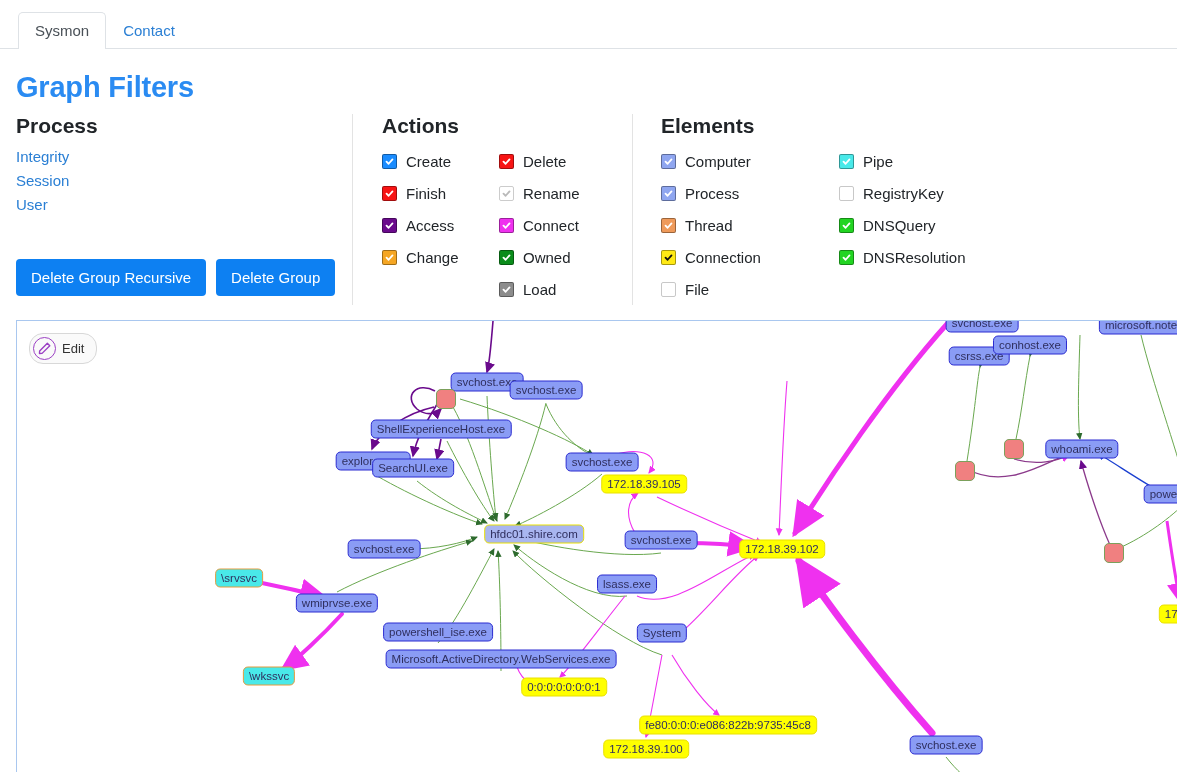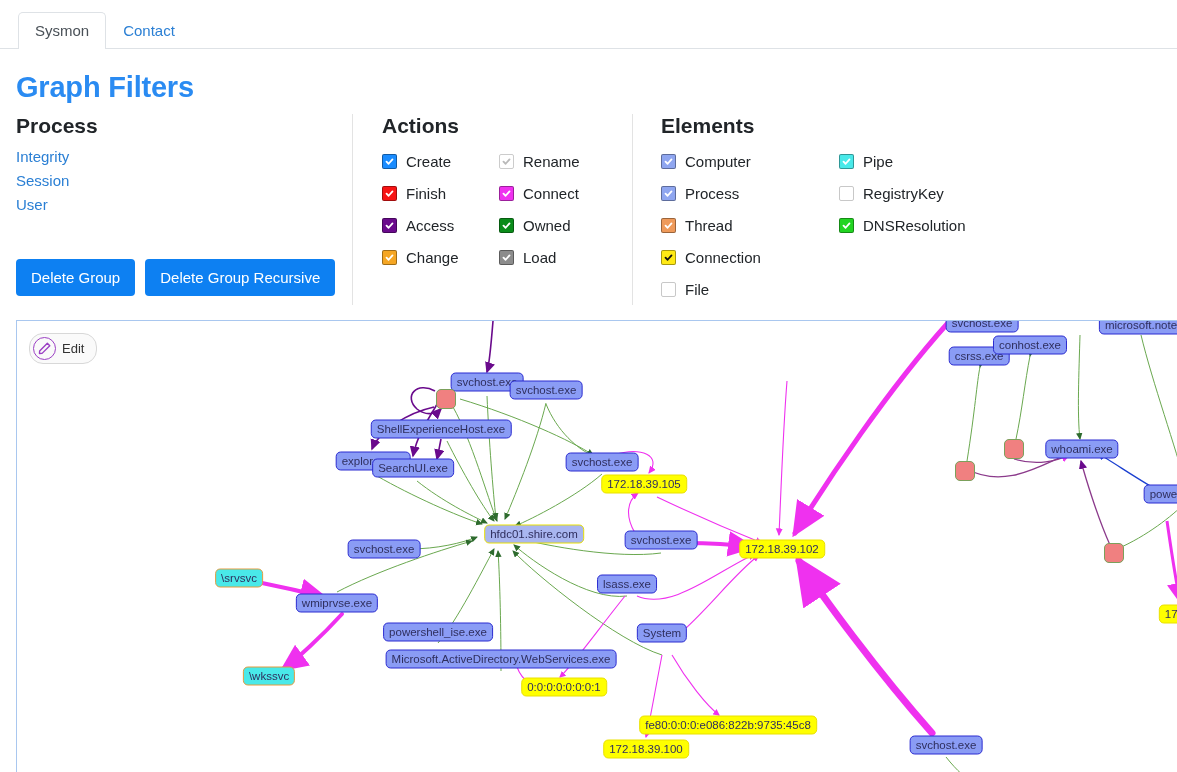--- a/index.html
+++ b/index.html
@@ -76,22 +76,22 @@
 <div class="filters-title">Graph Filters</div>
 
 <div class="filters">
 
   <div class="col-process">
     <div class="sec-head">Process</div>
     <a class="proc-link">Integrity</a>
     <a class="proc-link">Session</a>
     <a class="proc-link">User</a>
     <div class="btn-row">
+      <button class="btn">Delete Group Recursive</button>
       <button class="btn">Delete Group</button>
-      <button class="btn">Delete Group Recursive</button>
     </div>
   </div>
 
   <div class="col-actions">
     <div class="sec-head">Actions</div>
     <div class="cb-grid">
       <div class="cb-col">
         <label class="cb-row">
           <span class="box bordered" style="background: rgb(26, 140, 255);">
               <svg viewBox="0 0 12 12" class="tick">
@@ -120,20 +120,28 @@
           <span class="box bordered" style="background: rgb(245, 166, 35);">
               <svg viewBox="0 0 12 12" class="tick">
                 <path d="M2,6.2 L4.8,9 L10,3.2"></path>
               </svg>
             </span>
           <span class="cb-label">Change</span>
         </label>
       </div>
       <div class="cb-col">
         <label class="cb-row">
+          <span class="box bordered" style="background: rgb(247, 20, 20);">
+              <svg viewBox="0 0 12 12" class="tick">
+                <path d="M2,6.2 L4.8,9 L10,3.2"></path>
+              </svg>
+            </span>
+          <span class="cb-label">Delete</span>
+        </label>
+        <label class="cb-row">
           <span class="box bordered" style="background: rgb(255, 255, 255); border: 1px solid rgb(204, 204, 204);">
               <svg viewBox="0 0 12 12" class="tick gray">
                 <path d="M2,6.2 L4.8,9 L10,3.2"></path>
               </svg>
             </span>
           <span class="cb-label">Rename</span>
         </label>
         <label class="cb-row">
           <span class="box bordered" style="background: rgb(239, 49, 239);">
               <svg viewBox="0 0 12 12" class="tick">
@@ -208,20 +216,28 @@
           <span class="box bordered" style="background: rgb(73, 233, 233);">
               <svg viewBox="0 0 12 12" class="tick">
                 <path d="M2,6.2 L4.8,9 L10,3.2"></path>
               </svg>
             </span>
           <span class="cb-label">Pipe</span>
         </label>
         <label class="cb-row">
           <span class="box empty"></span>
           <span class="cb-label">RegistryKey</span>
+        </label>
+        <label class="cb-row">
+          <span class="box bordered" style="background: rgb(34, 212, 34);">
+              <svg viewBox="0 0 12 12" class="tick">
+                <path d="M2,6.2 L4.8,9 L10,3.2"></path>
+              </svg>
+            </span>
+          <span class="cb-label">DNSQuery</span>
         </label>
         <label class="cb-row">
           <span class="box bordered" style="background: rgb(34, 212, 34);">
               <svg viewBox="0 0 12 12" class="tick">
                 <path d="M2,6.2 L4.8,9 L10,3.2"></path>
               </svg>
             </span>
           <span class="cb-label">DNSResolution</span>
         </label>
       </div>

